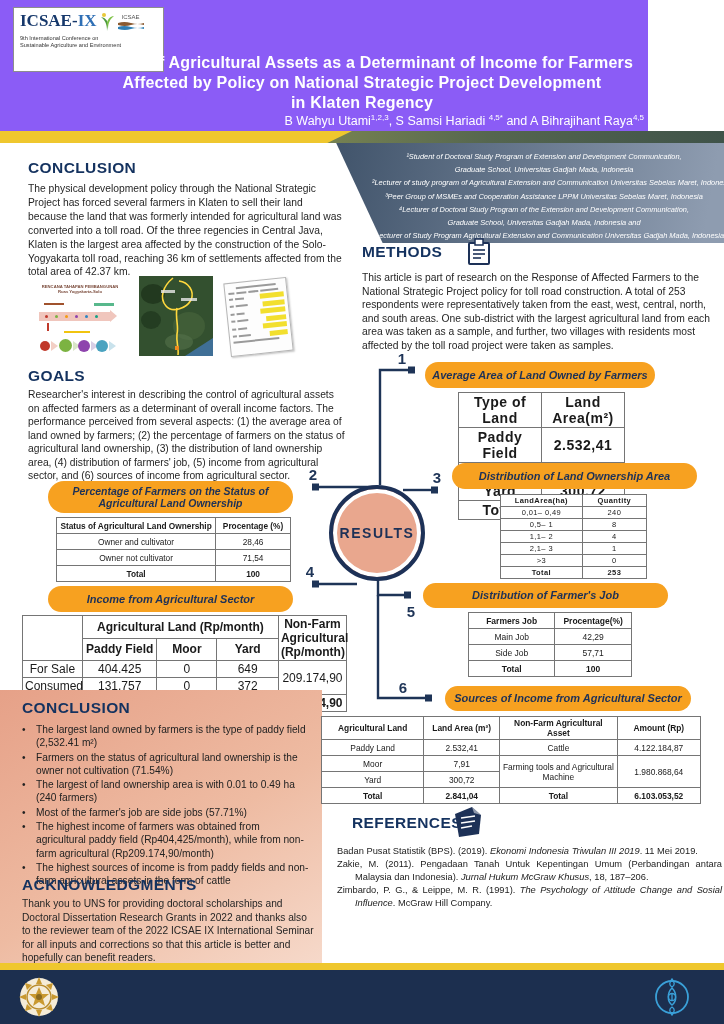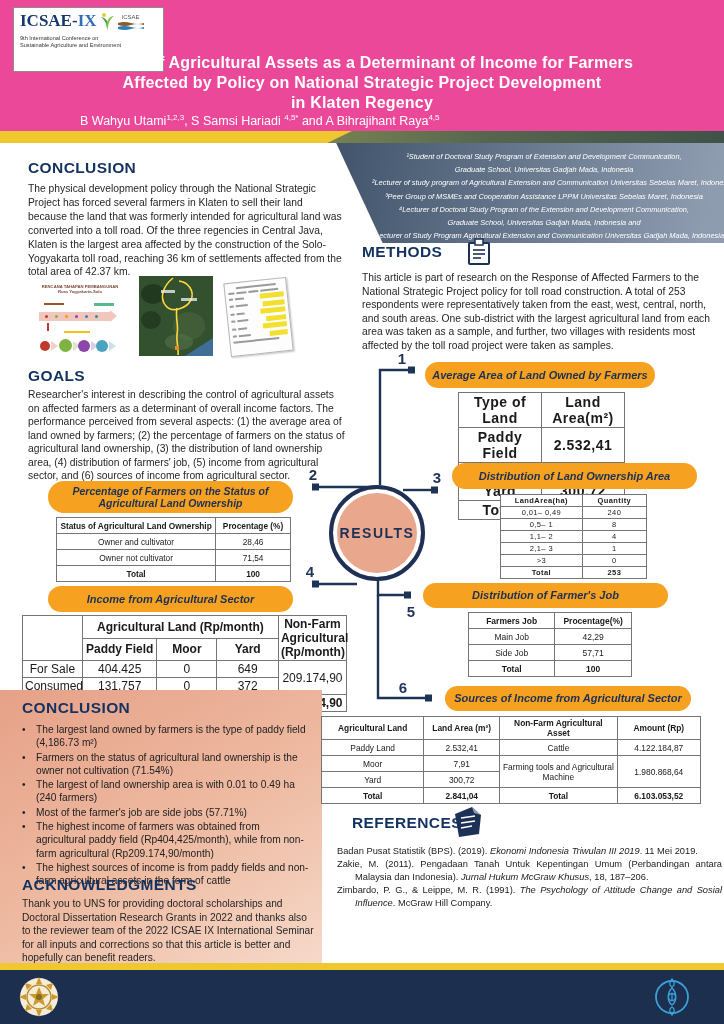--- a/index.html
+++ b/index.html
@@ -1,31 +1,31 @@
 <!DOCTYPE html>
 <html><head>
 <meta charset="utf-8">
 <style>
   html,body{margin:0;padding:0;background:#c8c8c8;}
   #poster{position:relative;width:724px;height:1024px;background:#ffffff;overflow:hidden;
           font-family:"Liberation Sans",sans-serif;margin:0 auto;}
 
   
-  .header{position:absolute;left:0;top:0;width:724px;height:131px;background:#ec4899;}
+  .header{position:absolute;left:0;top:0;width:648px;height:131px;background:#8b5cf6;}
   .logo-box{position:absolute;left:13px;top:7px;width:151px;height:65px;background:#ffffff;
             border:1px solid #8d8d8d;box-sizing:border-box;padding:4px 5px 2px 6px;}
   .logo-top{display:flex;align-items:flex-start;gap:2px;}
   .logo-name{font-family:"Liberation Serif",serif;font-weight:bold;font-size:17px;line-height:18px;}
   .ln-a{color:#16386b;}.ln-b{color:#2f6fb5;}
   .badge{margin-left:1px;margin-top:2px;display:inline-flex;flex-direction:column;align-items:center;
          font-size:6px;color:#555;line-height:7px;}
   .logo-sub{font-size:5.6px;line-height:7px;color:#333;margin-top:3px;}
   .titles{position:absolute;left:80px;top:53px;width:564px;text-align:center;color:#ffffff;
           font-weight:bold;font-size:16px;line-height:20px;letter-spacing:.2px;}
-  .authors{position:absolute;left:80px;top:113px;width:564px;text-align:left;color:#ffffff;
+  .authors{position:absolute;left:80px;top:113px;width:564px;text-align:right;color:#ffffff;
            font-size:12.5px;}
   .authors sup{font-size:8px;}
 
   
   .stripe-olive{position:absolute;left:300px;top:131px;width:424px;height:12px;
                 background:linear-gradient(90deg,#7c8752,#55664f 45%,#3f5349);}
   .stripe-yellow{position:absolute;left:0;top:131px;width:352px;height:12px;background:#efc72e;
                  clip-path:polygon(0 0,100% 0,93% 100%,0 100%);}
   .affil{position:absolute;left:320px;top:143px;width:404px;height:100px;box-sizing:border-box;
          clip-path:polygon(4% 0,100% 0,100% 100%,15.5% 100%);
@@ -319,21 +319,21 @@
       <td class="b">209.174,90</td>
     </tr>
   </tbody>
     </table>
 
   <div class="conclusion-panel"></div>
   <div class="sec-h" style="left:22px;top:699px;">CONCLUSION</div>
   <div class="bullets">
     <div class="bullet">
         <span class="dot">•</span>
-        <span>The largest land owned by farmers is the type of paddy field (4,186.73 m²)</span>
+        <span>The largest land owned by farmers is the type of paddy field (2,532.41 m²)</span>
       </div>
     <div class="bullet">
         <span class="dot">•</span>
         <span>Farmers on the status of agricultural land ownership is the owner not cultivation (71.54%)</span>
       </div>
     <div class="bullet">
         <span class="dot">•</span>
         <span>The largest of land ownership area is with 0.01 to 0.49 ha (240 farmers)</span>
       </div>
     <div class="bullet">

